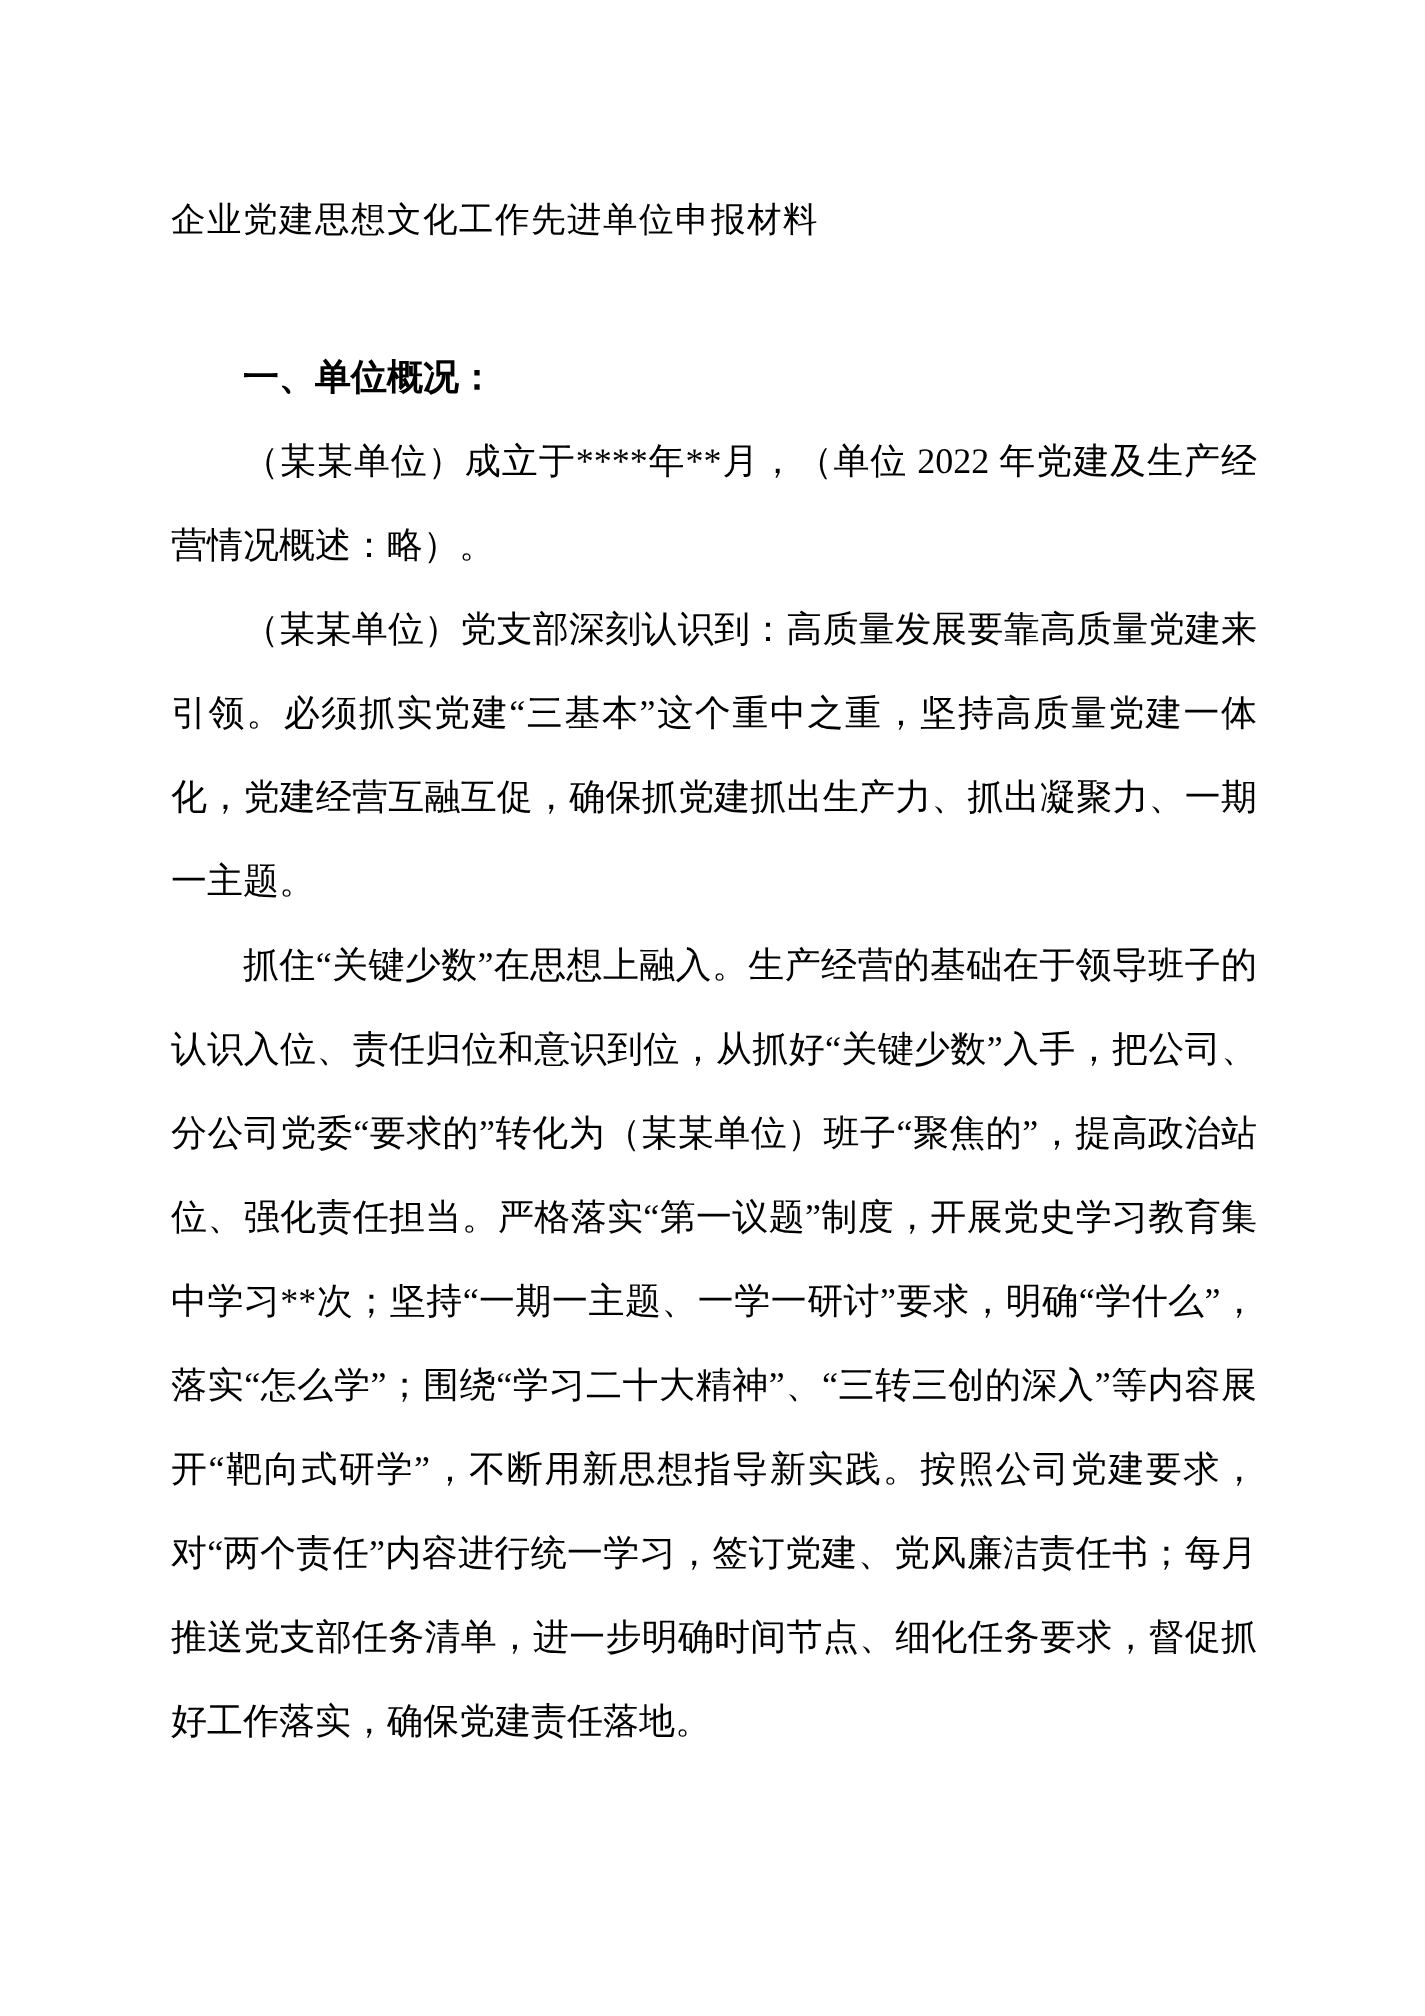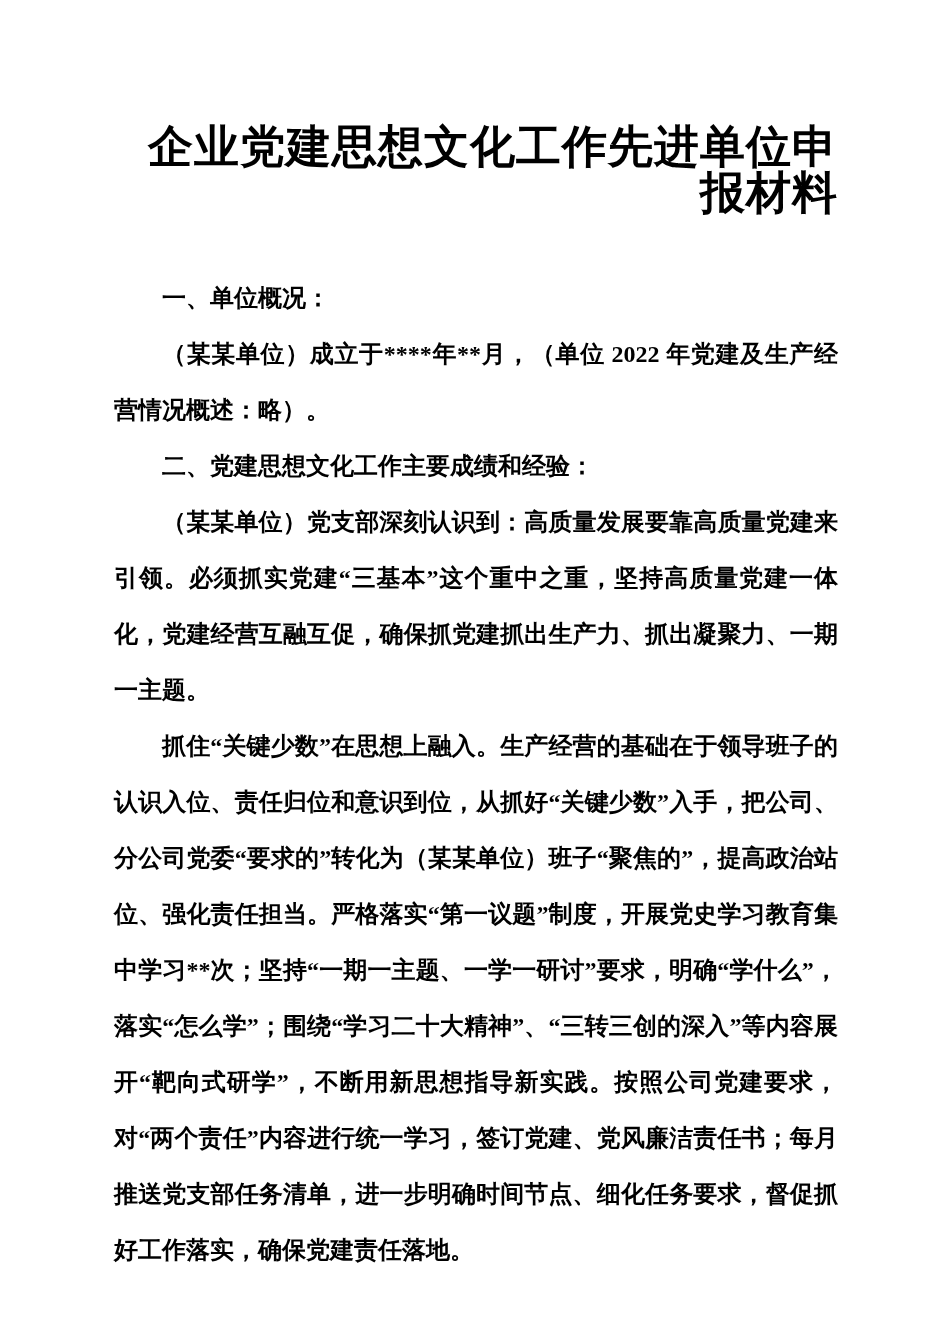--- a/index.html
+++ b/index.html
@@ -13,49 +13,48 @@
     height: 1344px;
     margin: 0 auto;
     background: #ffffff;
     box-sizing: border-box;
     padding: 124px 112px 40px 114px;
     overflow: hidden;
     color: #000000;
   }
   .doc-title {
     margin: 0 0 54px 0;
-    text-align: right;
+    text-align: left;
     font-family: "Liberation Serif", "DejaVu Serif", serif;
-    font-weight: 700;
-    font-size: 45px;
+    font-weight: 400;
+    font-size: 23px;
     line-height: 46px;
     letter-spacing: 1px;
   }
   .doc-body p {
     margin: 0;
     text-indent: 2em;
     font-size: 24px;
     line-height: 56px;
     text-align: justify;
     word-break: break-all;
   }
   .doc-body p.para-body {
     font-family: "Liberation Serif", "DejaVu Serif", serif;
-    font-weight: 700;
+    font-weight: 400;
   }
   .doc-body p.para-heading {
     font-family: "Liberation Sans", "DejaVu Sans", sans-serif;
     font-weight: 700;
   }
 </style>
 </head>
 <body>
 
 <div class="page">
   <h1 class="doc-title">企业党建思想文化工作先进单位申报材料</h1>
   <div class="doc-body" id="doc-body">
       <p class="para-heading">一、单位概况：</p>
       <p class="para-body">（某某单位）成立于****年**月，（单位 2022 年党建及生产经营情况概述：略）。</p>
-      <p class="para-heading">二、党建思想文化工作主要成绩和经验：</p>
       <p class="para-body">（某某单位）党支部深刻认识到：高质量发展要靠高质量党建来引领。必须抓实党建“三基本”这个重中之重，坚持高质量党建一体化，党建经营互融互促，确保抓党建抓出生产力、抓出凝聚力、一期一主题。</p>
       <p class="para-body">抓住“关键少数”在思想上融入。生产经营的基础在于领导班子的认识入位、责任归位和意识到位，从抓好“关键少数”入手，把公司、分公司党委“要求的”转化为（某某单位）班子“聚焦的”，提高政治站位、强化责任担当。严格落实“第一议题”制度，开展党史学习教育集中学习**次；坚持“一期一主题、一学一研讨”要求，明确“学什么”，落实“怎么学”；围绕“学习二十大精神”、“三转三创的深入”等内容展开“靶向式研学”，不断用新思想指导新实践。按照公司党建要求，对“两个责任”内容进行统一学习，签订党建、党风廉洁责任书；每月推送党支部任务清单，进一步明确时间节点、细化任务要求，督促抓好工作落实，确保党建责任落地。</p>
     </div>
 </div>
 
 </body></html>

